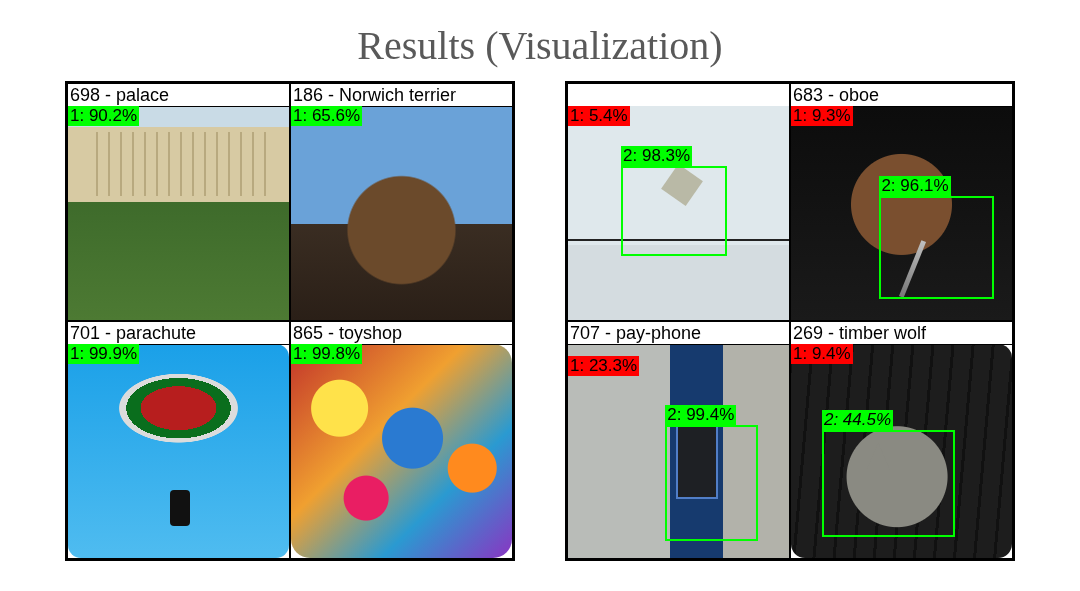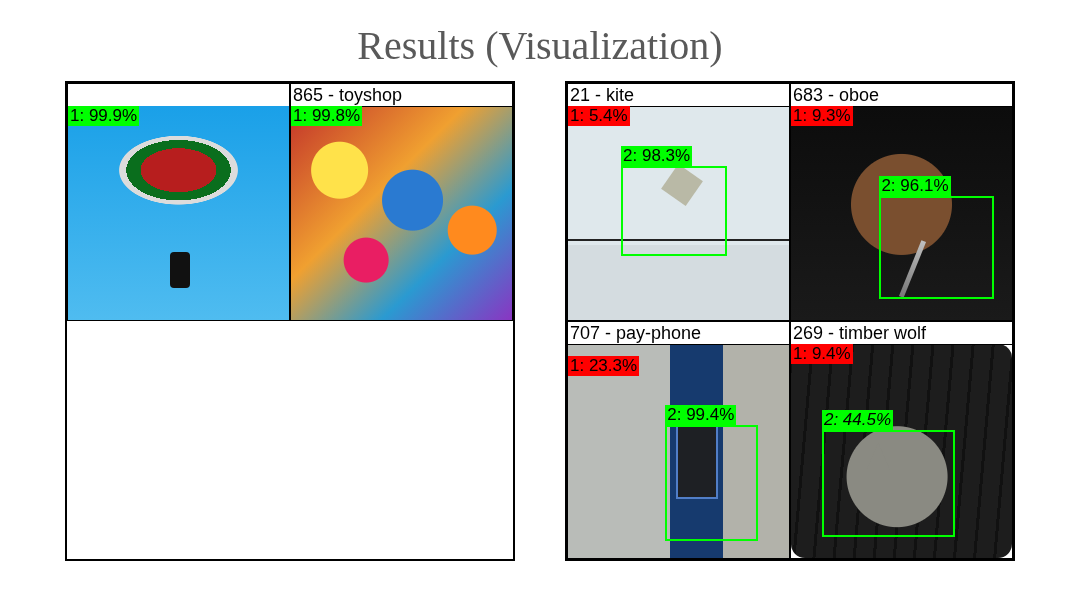--- a/index.html
+++ b/index.html
@@ -97,32 +97,34 @@
   }
   .bg-terrier {
     background:
       radial-gradient(circle at 50% 58%, #6b4a2b 0 32%, transparent 33%),
       linear-gradient(to bottom, #6aa2d8 0%, #6aa2d8 55%, #3a2d22 55%, #2a1f17 100%);
   }
   .bg-parachute {
     background:
       radial-gradient(ellipse 95px 55px at 50% 30%, #b71e1e 0 40%, #0a6e1d 40% 55%, #dcdcdc 55% 62%, transparent 63%),
       linear-gradient(to bottom, #1aa0e8 0%, #4fbcf0 100%);
+    border-radius: 13px;
   }
   .bg-parachute::after{
     content:"";position:absolute;left:46%;top:68%;width:20px;height:36px;
     background:#111;border-radius:4px;
   }
   .bg-toyshop {
     background:
       radial-gradient(circle at 22% 30%, #ffe24a 0 28px, transparent 29px),
       radial-gradient(circle at 55% 44%, #2a7ad1 0 30px, transparent 31px),
       radial-gradient(circle at 82% 58%, #ff8a1e 0 24px, transparent 25px),
       radial-gradient(circle at 34% 72%, #e91e63 0 22px, transparent 23px),
       linear-gradient(135deg,#c2332a,#f0a030 40%,#2a9ad1 70%,#8a35c2);
+    border-radius: 19px;
   }
   .bg-kite {
     background:
       linear-gradient(to bottom, #dfe8ec 0%, #dfe8ec 65%, #d4dce0 65%, #d4dce0 100%);
     text-align: center;
   }
   .bg-kite::before{
     content:"";position:absolute;left:0;right:0;top:62%;height:2px;background:#222;
   }
   .bg-kite::after{
@@ -158,34 +160,46 @@
   }
 </style>
 </head>
 <body>
 
 <div class="slide">
   <div class="title">Results (Visualization)</div>
   <div class="content" id="content">
       <div class="panel">
         <div class="cell">
+          <div class="cell-title">698 - palace</div>
+          <div class="image-area bg-palace">
+            <div class="tag green" style="left: 0px; top: 0px;">1: 90.2%</div>
+          </div>
+        </div>
+        <div class="cell">
+          <div class="cell-title">186 - Norwich terrier</div>
+          <div class="image-area bg-terrier">
+            <div class="tag green" style="left: 0px; top: 0px;">1: 65.6%</div>
+          </div>
+        </div>
+        <div class="cell">
+          <div class="cell-title">701 - parachute</div>
           <div class="image-area bg-parachute">
             <div class="tag green" style="left: 0px; top: 0px;">1: 99.9%</div>
           </div>
         </div>
         <div class="cell">
           <div class="cell-title">865 - toyshop</div>
           <div class="image-area bg-toyshop">
             <div class="tag green" style="left: 0px; top: 0px;">1: 99.8%</div>
           </div>
         </div>
       </div>
       <div class="panel">
         <div class="cell">
-          <div class="cell-title">21 - kite</div>
           <div class="image-area bg-kite">
             <div class="bbox" style="left: 24%; top: 28%; width: 48%; height: 42%;"></div>
             <div class="tag red" style="left: 0px; top: 0px;">1: 5.4%</div>
             <div class="tag green" style="left: 24%; top: calc(28% - 20px);">2: 98.3%</div>
           </div>
         </div>
         <div class="cell">
           <div class="cell-title">683 - oboe</div>
           <div class="image-area bg-oboe">
             <div class="bbox" style="left: 40%; top: 42%; width: 52%; height: 48%;"></div>

